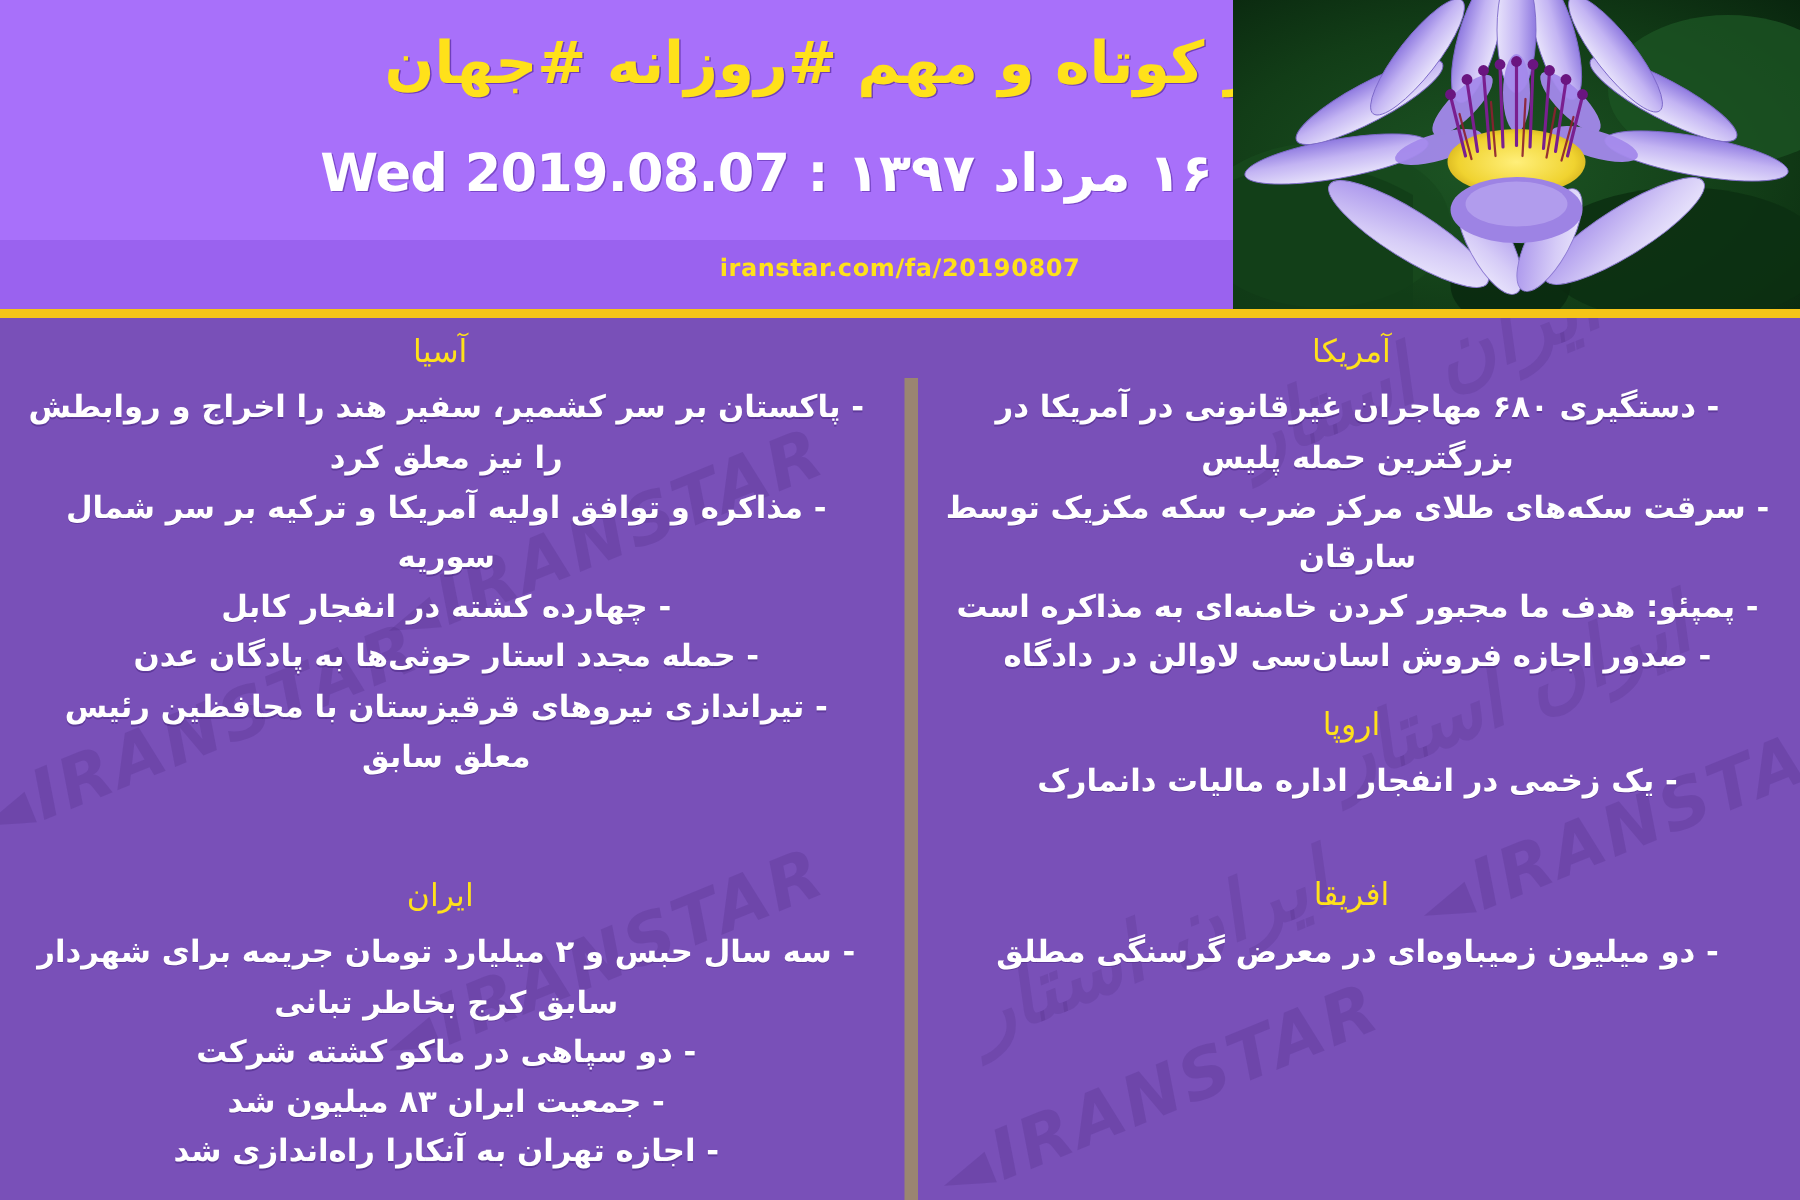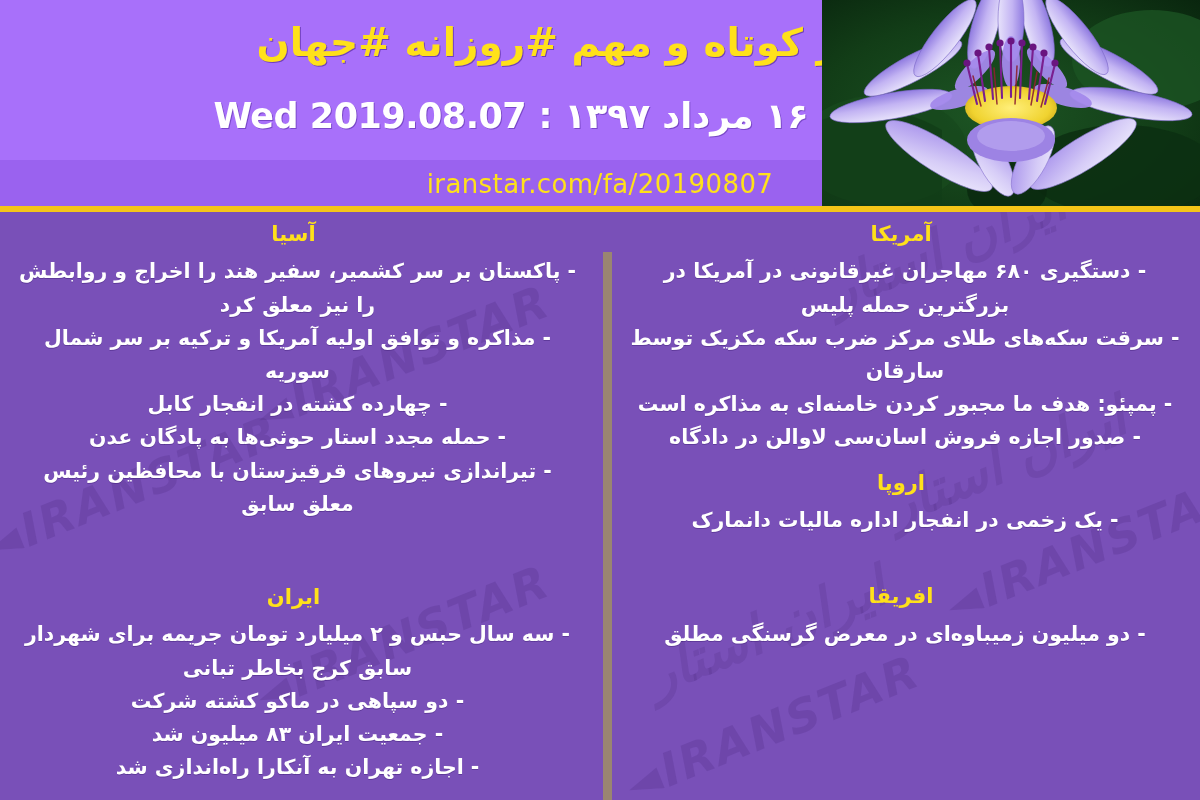--- a/index.html
+++ b/index.html
@@ -67,21 +67,21 @@
     font-size:35px;font-weight:bold;
     letter-spacing:-0.5px;
     text-shadow:1px 1px 0 #7a48c9;
     direction:rtl;
   }
   .hdr-date .lat{direction:ltr;unicode-bidi:embed;}
   .hdr-url{
     position:absolute;left:0;right:0;top:169px;
     text-align:center;
     color:#ffe11a;
-    font-size:26px;font-weight:normal;
+    font-size:16px;font-weight:bold;
     letter-spacing:0.4px;
     direction:ltr;
     font-family:"DejaVu Sans","Liberation Sans",sans-serif;
   }
 
   
   .photo{
     position:absolute;left:822px;top:0;width:378px;height:206px;
     overflow:hidden;z-index:3;
     background:#0d2a12;
@@ -99,21 +99,21 @@
   .col{
     position:absolute;top:0;
     direction:rtl;text-align:center;
     color:#ffffff;
   }
   .col-right{left:620px;width:570px;padding-top:8px;}
   .col-left{left:10px;width:575px;padding-top:8px;}
 
   .sec-head{
     color:#ffe11a;
-    font-size:21px;font-weight:bold;
+    font-size:21px;font-weight:normal;
     margin:0 0 6px 0;
     padding-right:8px;
     line-height:1.4;
   }
   .sec-head.spaced{margin-top:14px;}
   .news-list{list-style:none;margin:0;padding:0;text-align:center;}
   .news-item{
     color:#ffffff;
     font-size:20.5px;font-weight:bold;
     line-height:1.62;

